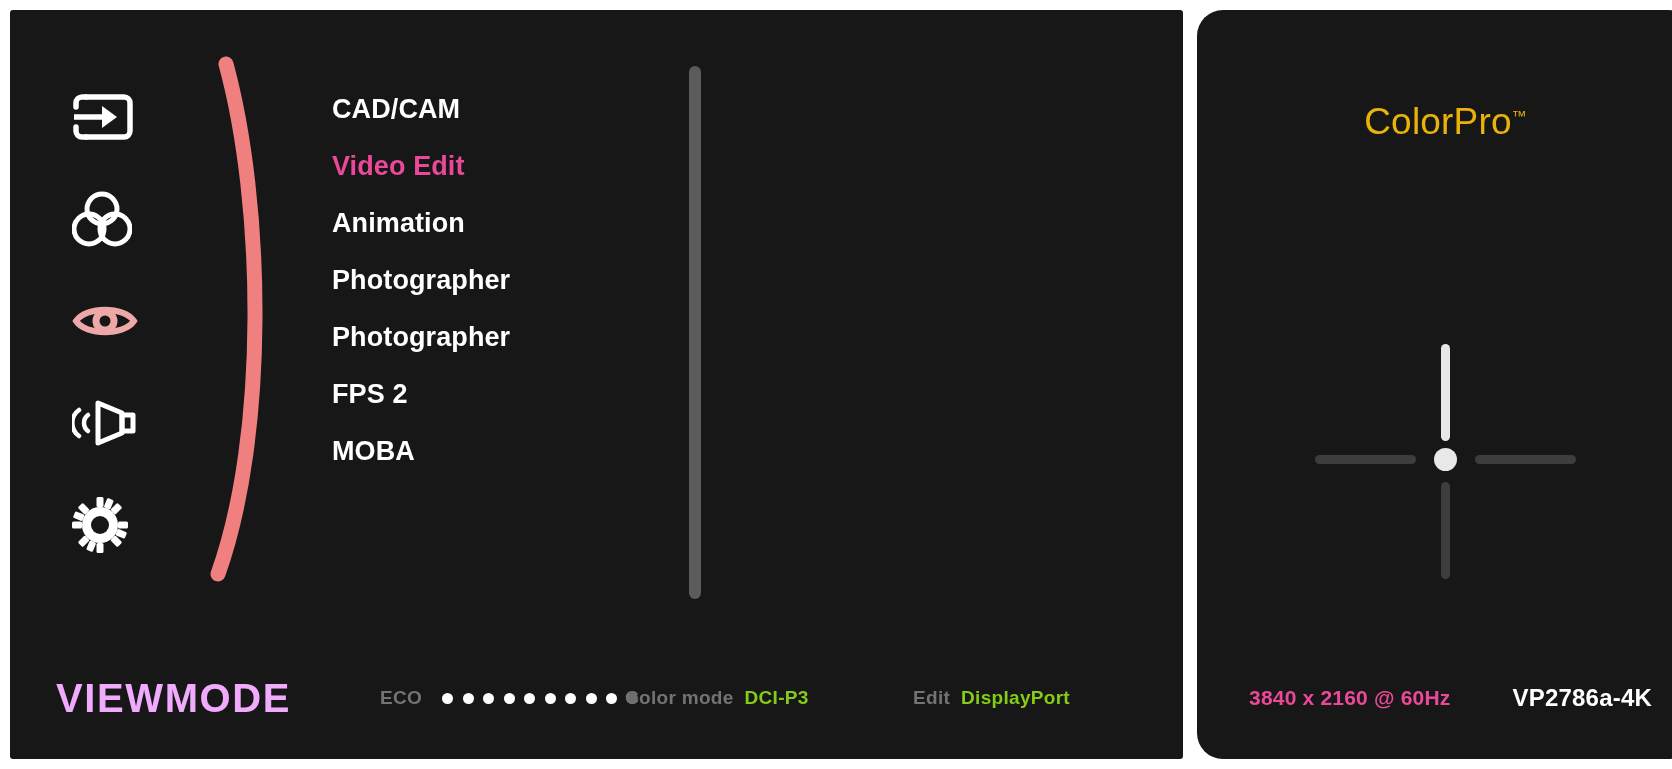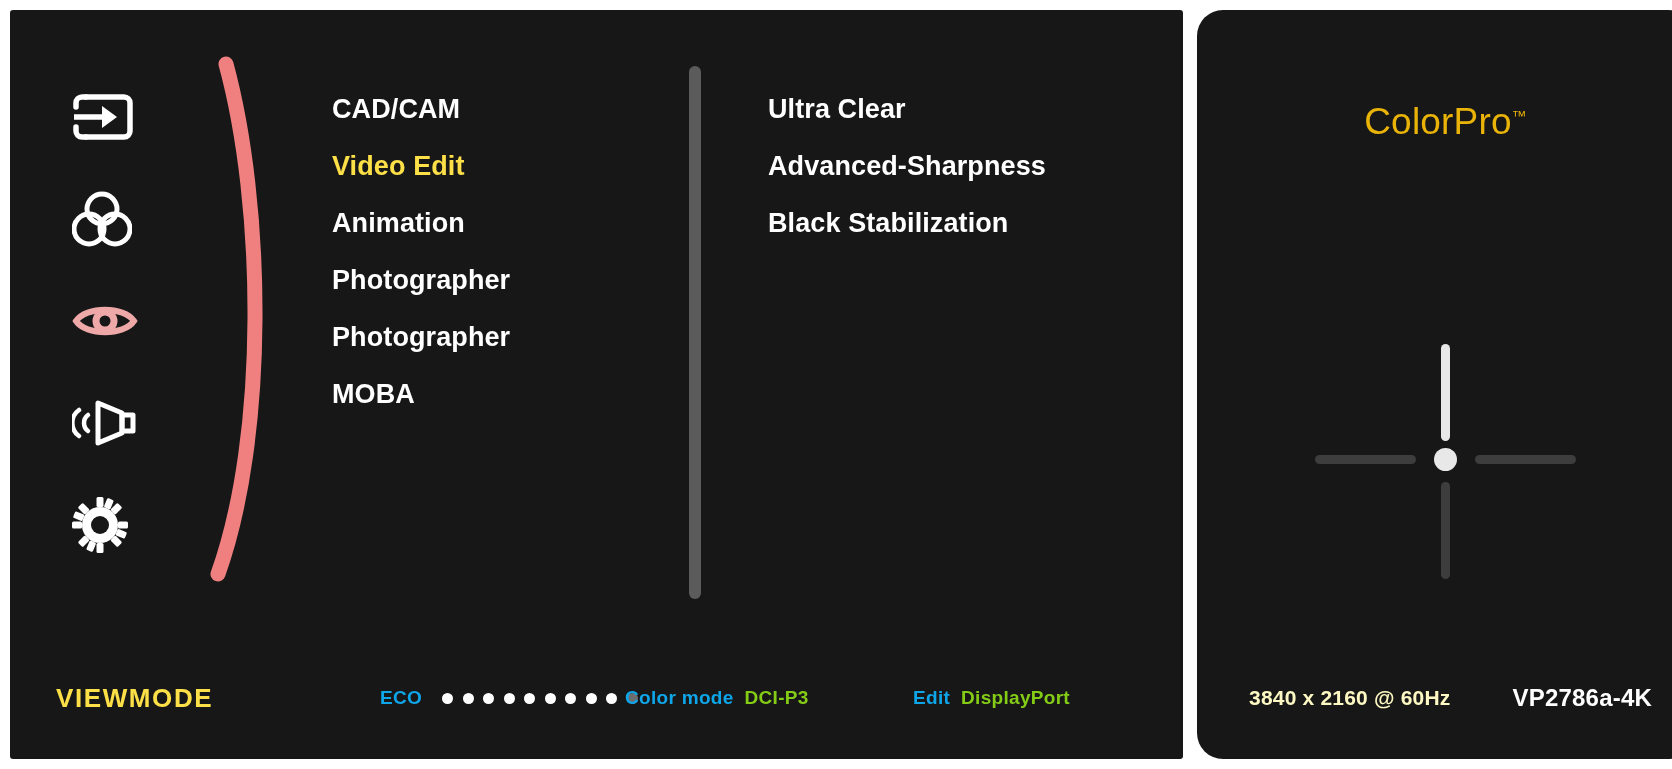--- a/index.html
+++ b/index.html
@@ -75,21 +75,21 @@
   }
   .menu-item {
     font-size: 27px;
     font-weight: bold;
     color: #ffffff;
     letter-spacing: 0.1px;
     height: 57px;
     line-height: 34px;
     white-space: nowrap;
   }
-  .menu-item.selected { color: #fde047; }
+  .menu-item.selected { color: #ec4899; }
 
   
   .scroll-track {
     position: absolute;
     left: 679px;
     top: 56px;
     width: 12px;
     height: 533px;
     background: #5b5b5b;
     border-radius: 6px;
@@ -109,40 +109,40 @@
     left: 0;
     right: 0;
     bottom: 40px;
     height: 42px;
     display: flex;
     align-items: center;
   }
   .viewmode-label {
     position: absolute;
     left: 46px;
-    font-size: 26px;
-    font-weight: bold;
-    color: #fde047;
+    font-size: 40px;
+    font-weight: bold;
+    color: #f0abfc;
     letter-spacing: 1.6px;
     white-space: nowrap;
   }
   .status-group {
     position: absolute;
     display: flex;
     align-items: center;
     gap: 11px;
     white-space: nowrap;
   }
   .sg-eco   { left: 370px; }
   .sg-color { left: 615px; }
   .sg-input { left: 903px; }
   .status-key {
     font-size: 19px;
     font-weight: bold;
-    color: #0ea5e9;
+    color: #737373;
     letter-spacing: 0.3px;
   }
   .status-val {
     font-size: 19px;
     font-weight: bold;
     color: #84cc16;
     letter-spacing: 0.3px;
   }
   .dot-meter {
     display: flex;
@@ -242,21 +242,21 @@
     bottom: 40px;
     height: 42px;
     display: flex;
     align-items: center;
   }
   .side-res {
     position: absolute;
     left: 52px;
     font-size: 21px;
     font-weight: bold;
-    color: #fef9c3;
+    color: #ec4899;
     letter-spacing: 0.2px;
     white-space: nowrap;
   }
   .side-model {
     position: absolute;
     right: 42px;
     font-size: 24px;
     font-weight: bold;
     color: #ffffff;
     letter-spacing: 0.2px;
@@ -346,30 +346,26 @@
         <path d="M30 10 C68 150, 72 380, 22 520" fill="none" stroke="#F08080" stroke-width="15" stroke-linecap="round"></path>
       </svg>
     </div>
 
     <div class="menu-col-1">
       <div class="menu-item">CAD/CAM</div>
       <div class="menu-item selected">Video Edit</div>
       <div class="menu-item">Animation</div>
       <div class="menu-item">Photographer</div>
       <div class="menu-item">Photographer</div>
+      <div class="menu-item">FPS 2</div>
       <div class="menu-item">MOBA</div>
     </div>
 
     <div class="scroll-track"></div>
 
-    <div class="menu-col-2">
-      <div class="menu-item">Ultra Clear</div>
-      <div class="menu-item">Advanced-Sharpness</div>
-      <div class="menu-item">Black Stabilization</div>
-    </div>
 
     <div class="status-bar">
       <div class="viewmode-label">VIEWMODE</div>
 
       <div class="status-group sg-eco">
         <span class="status-key">ECO</span>
         <span class="dot-meter">
           <span class="dot"></span>
           <span class="dot"></span>
           <span class="dot"></span>

